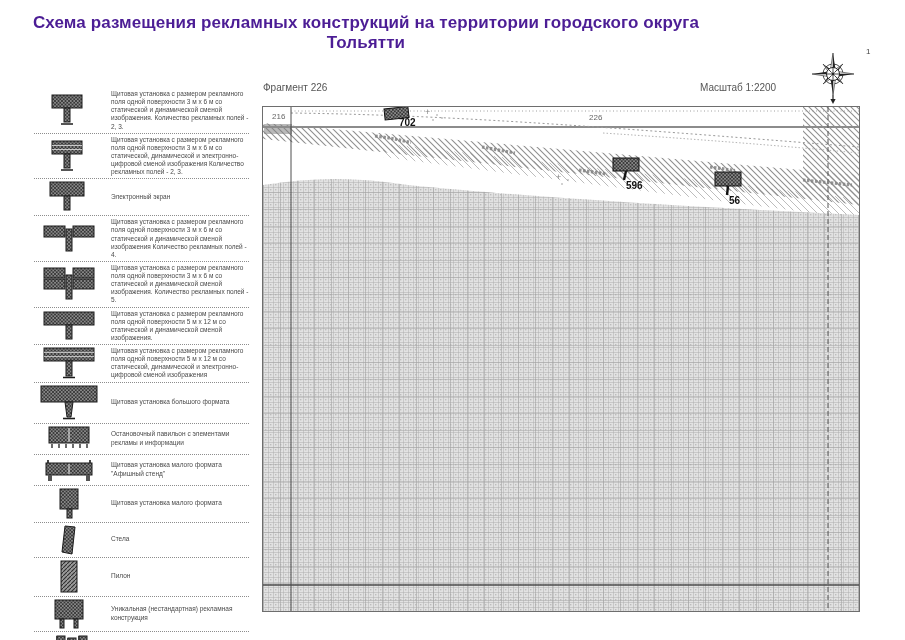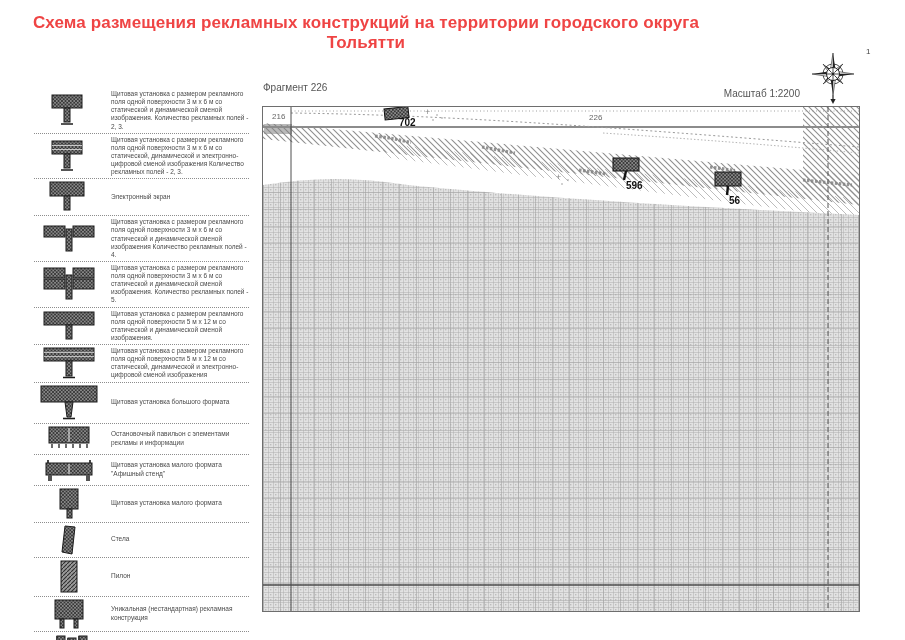--- a/index.html
+++ b/index.html
@@ -2,31 +2,31 @@
 <html><head>
 <meta charset="utf-8">
 <style>
   html,body{margin:0;padding:0;}
   body{
     width:905px;height:640px;position:relative;background:#ffffff;
     font-family:"Liberation Sans",sans-serif;color:#111;overflow:hidden;
   }
   .title{
     position:absolute;top:13px;left:0;width:732px;text-align:center;
-    font-size:17px;font-weight:bold;letter-spacing:.1px;color:#ef4444;
+    font-size:17px;font-weight:bold;letter-spacing:.1px;color:#4c1d95;
   }
   .pageno{position:absolute;top:47px;left:866px;font-size:8px;color:#444;}
   .legend{position:absolute;left:34px;top:88px;width:215px;display:flex;flex-direction:column;}
   .lrow{display:flex;align-items:center;gap:7px;padding:2px 0;border-bottom:1px dotted #8d8d8d;}
   .lrow:last-child{border-bottom:none;}
   .lic{width:70px;min-width:70px;display:flex;justify-content:center;align-items:center;}
   .ltxt{font-size:6.5px;line-height:1.25;color:#4a4a4a;}
   .maplabel{position:absolute;font-size:10px;color:#555;}
   #fragment-label{left:263px;top:82px;}
-  #scale-label{left:700px;top:82px;width:100px;text-align:right;margin-top:6px;}
+  #scale-label{left:700px;top:82px;width:100px;text-align:left;}
   #map-frame{
     position:absolute;left:262px;top:106px;width:596px;height:504px;
     border:1px solid #6e6e6e;box-sizing:content-box;background:#fff;
   }
   #compass{position:absolute;left:806px;top:50px;}
   svg text{font-family:"Liberation Sans",sans-serif;}
 </style>
 </head>
 <body>
 

